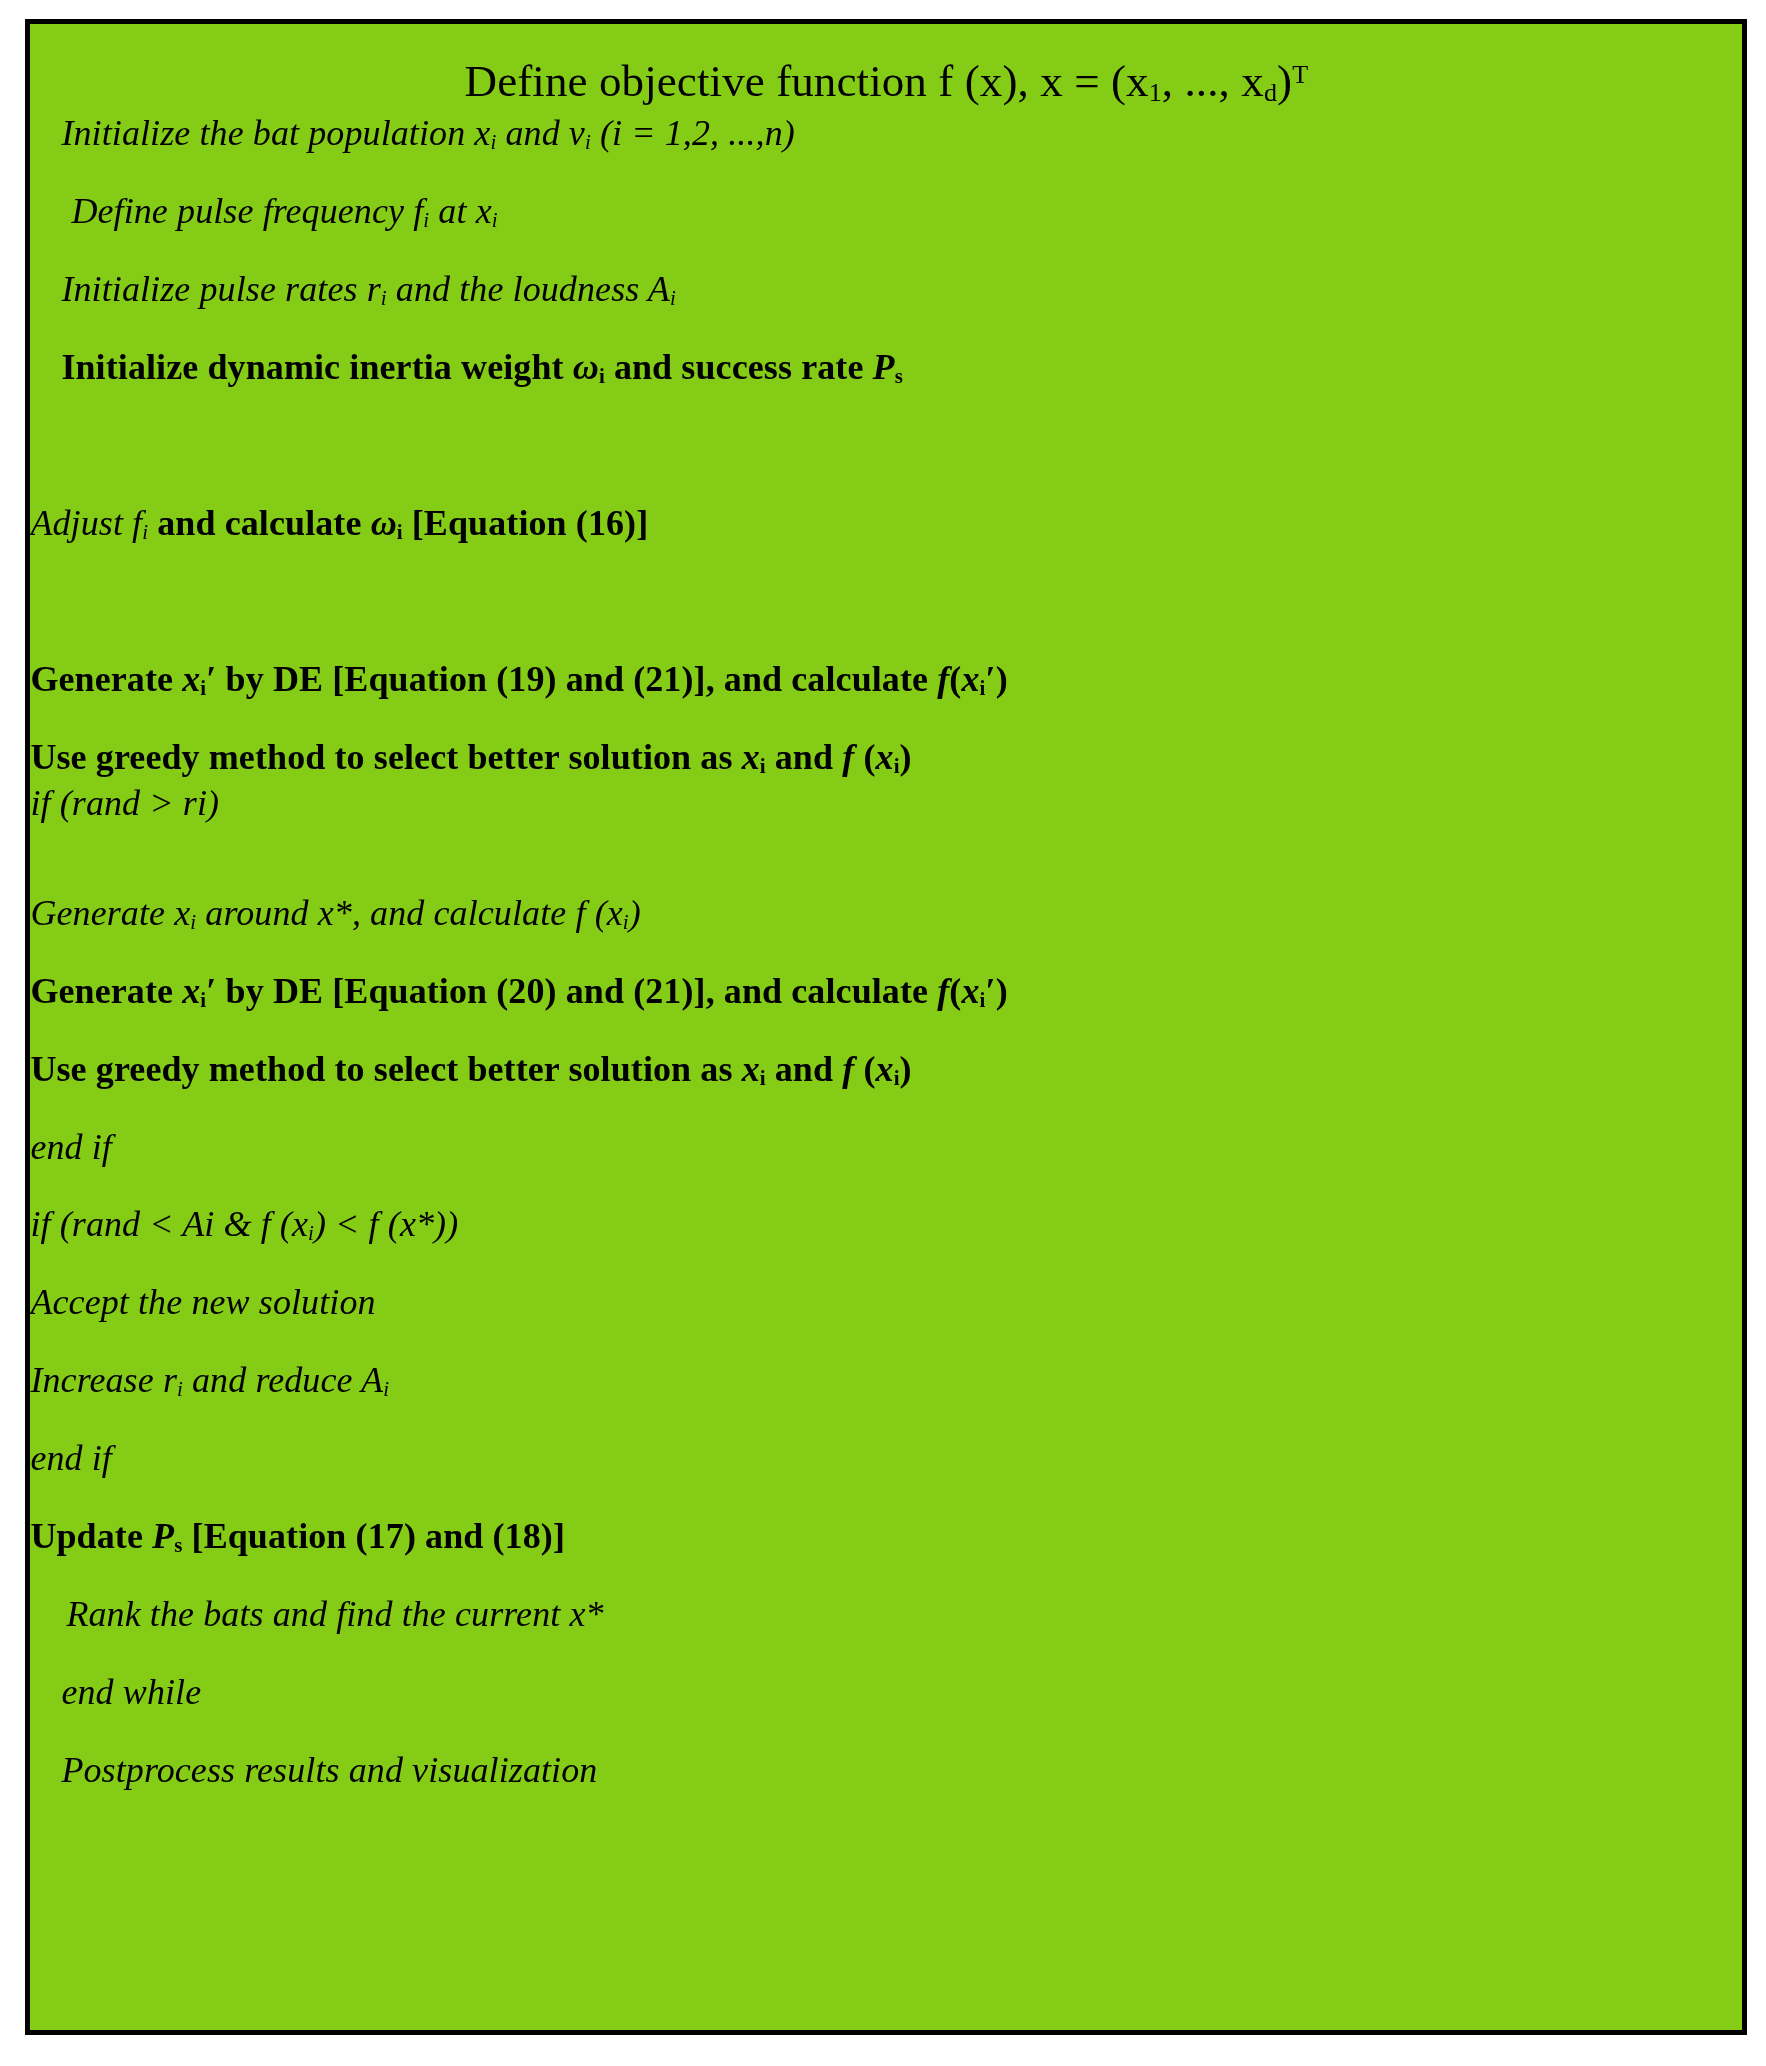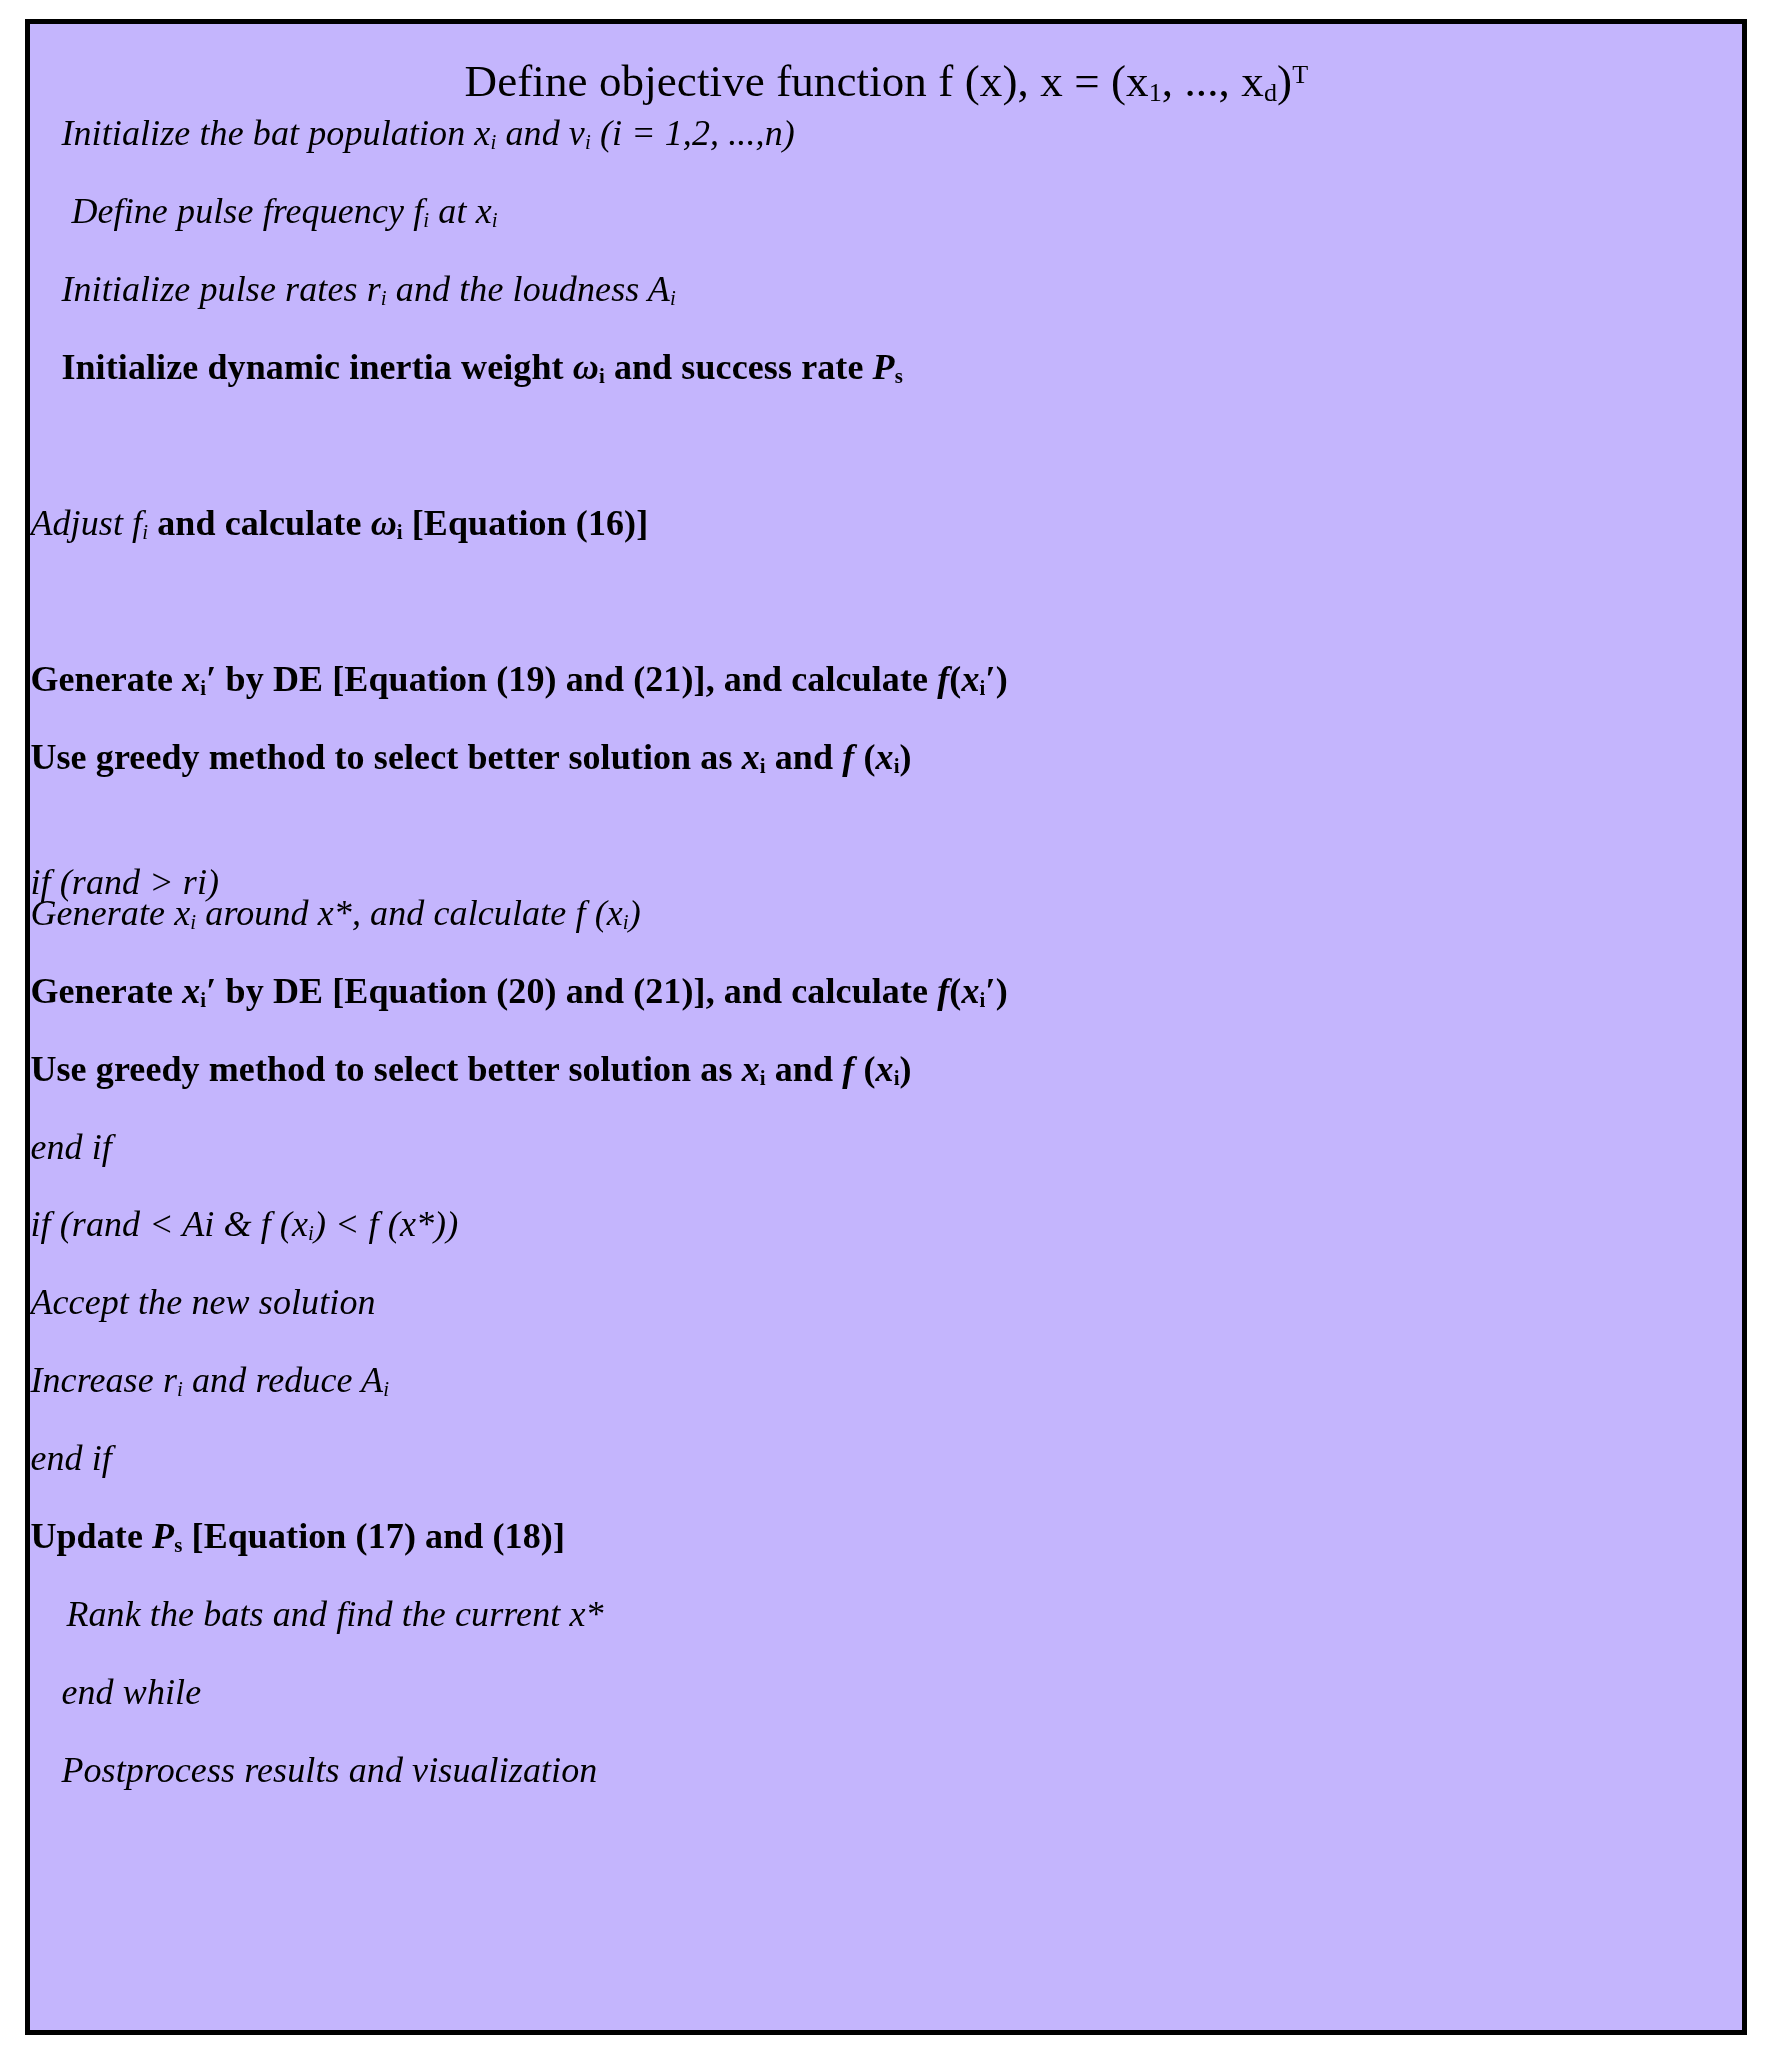--- a/index.html
+++ b/index.html
@@ -15,21 +15,21 @@
     overflow: hidden;
   }
   #algorithm-frame {
     position: absolute;
     left: 25.4px;
     top: 18.6px;
     width: 1722px;
     height: 2016px;
     border: 5.6px solid #000000;
     box-sizing: border-box;
-    background: #c4b5fd;
+    background: #84cc16;
   }
   #algorithm-body {
     position: relative;
     width: 100%;
     height: 100%;
     padding: 0;
     box-sizing: border-box;
   }
   .pseudo-line {
     position: absolute;
@@ -99,21 +99,21 @@
 
 
     <div class="pseudo-line ind1" style="top:637px;">
       <span class="bold seg">Generate <span class="bi">x</span><sub>i</sub>′ by DE [Equation (19) and (21)], and calculate <span class="bi">f</span>(<span class="bi">x</span><sub>i</sub>′)</span>
     </div>
 
     <div class="pseudo-line ind1" style="top:715px;">
       <span class="bold seg">Use greedy method to select better solution as <span class="bi">x</span><sub>i</sub> and <span class="bi">f </span>(<span class="bi">x</span><sub>i</sub>)</span>
     </div>
 
-    <div class="pseudo-line ind1" style="top:840px;">
+    <div class="pseudo-line ind1" style="top:761px;">
       <span class="ital seg">if (rand &gt; ri)</span>
     </div>
 
     <div class="pseudo-line ind1" style="top:871px;">
       <span class="ital seg">Generate x<sub>i</sub> around x*, and calculate f (x<sub>i</sub>)</span>
     </div>
 
     <div class="pseudo-line ind1" style="top:949px;">
       <span class="bold seg">Generate <span class="bi">x</span><sub>i</sub>′ by DE [Equation (20) and (21)], and calculate <span class="bi">f</span>(<span class="bi">x</span><sub>i</sub>′)</span>
     </div>

